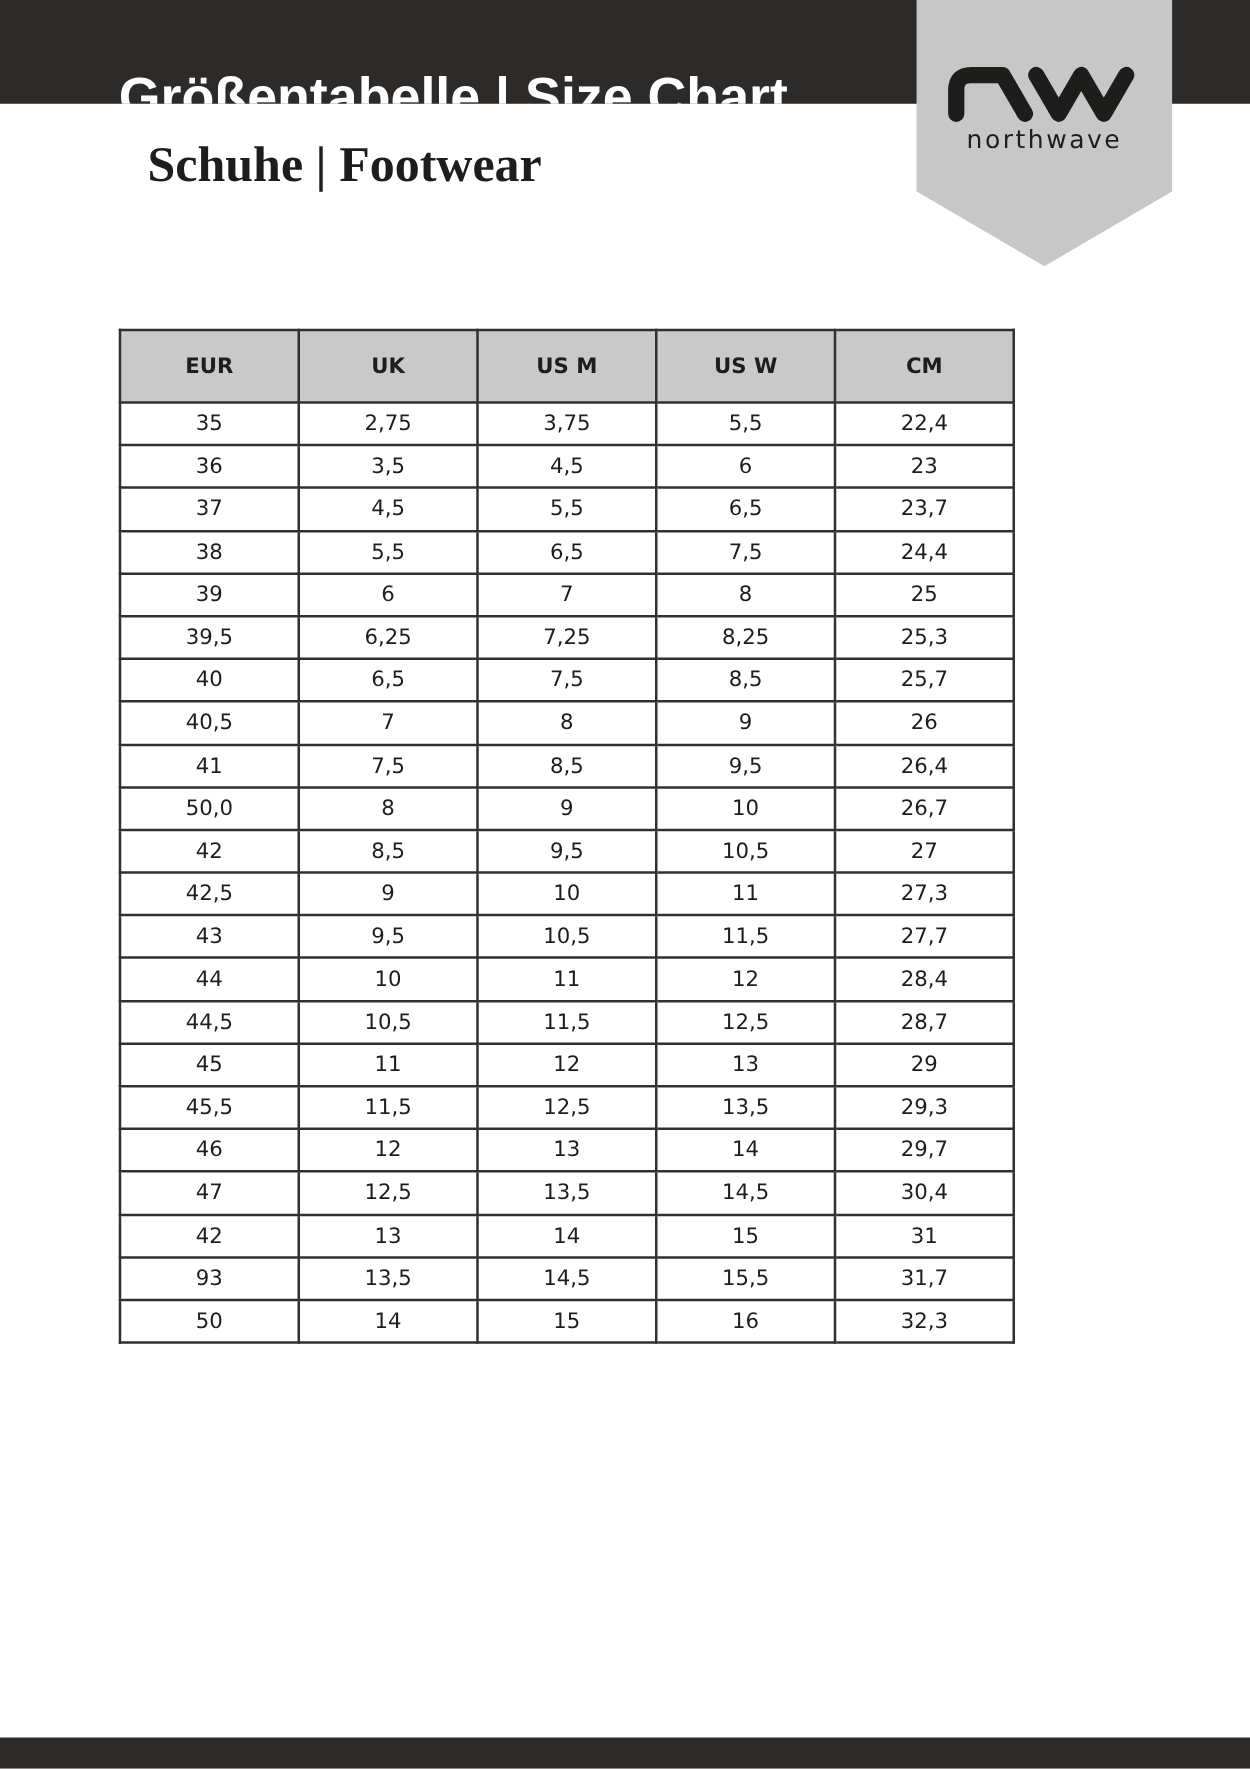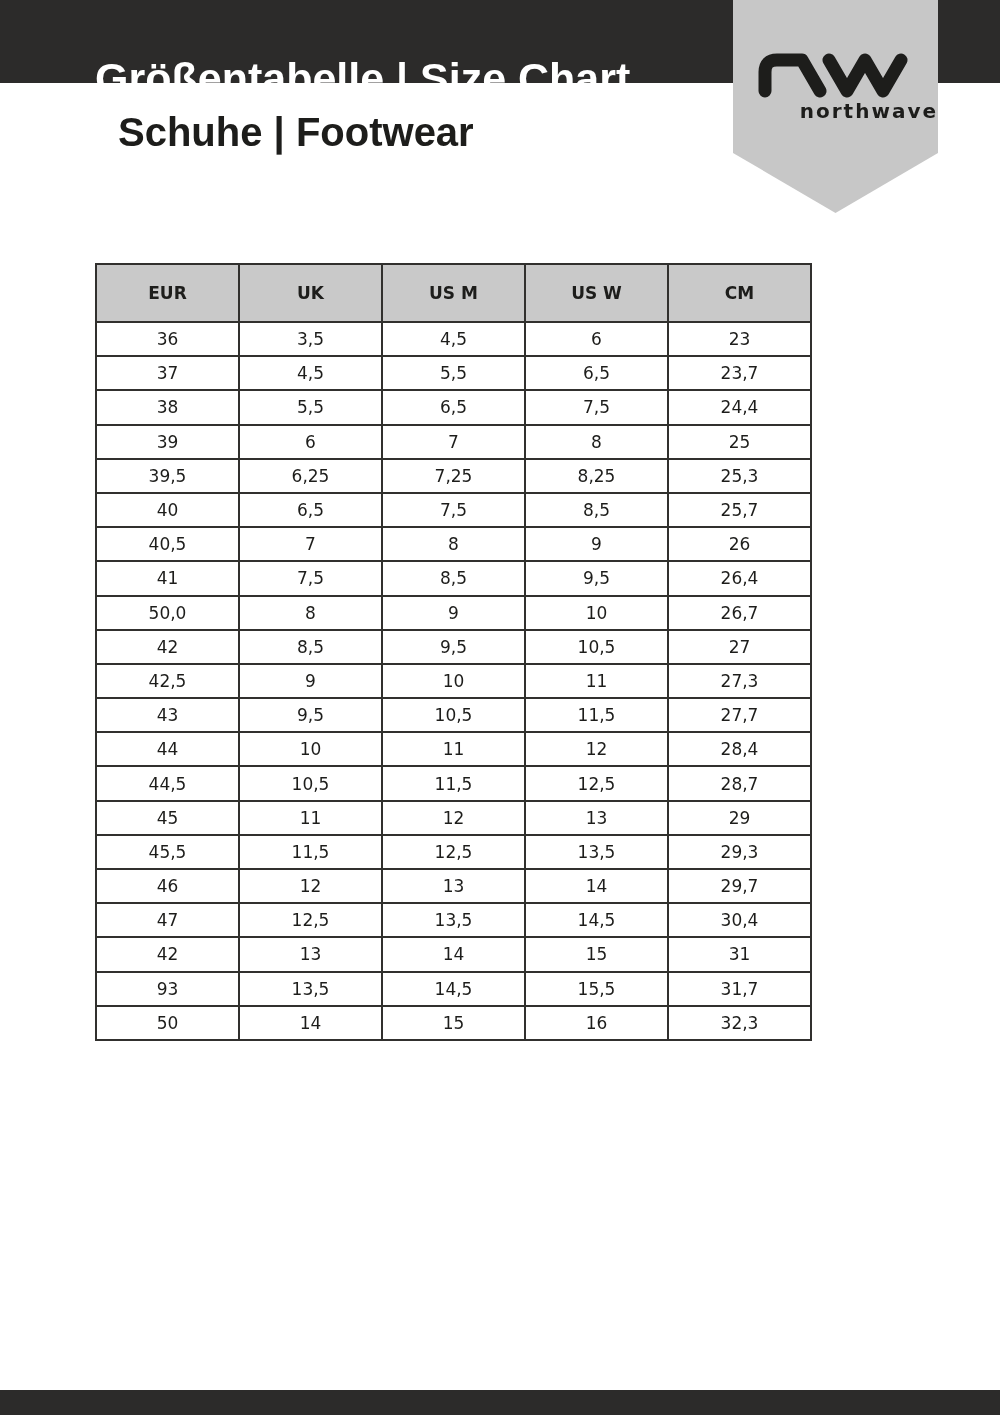--- a/index.html
+++ b/index.html
@@ -31,21 +31,21 @@
   }
   .title{
     position:absolute;left:95px;top:57px;margin:0;
     font-family:"Liberation Sans", sans-serif;
     font-weight:700;font-size:43px;line-height:1;
     letter-spacing:0px;white-space:nowrap;
     color:var(--title-color);
   }
   .subtitle{
     position:absolute;left:118px;top:112px;margin:0;
-    font-family:Liberation Sans, sans-serif;
+    font-family:Liberation Serif, serif;
     font-weight:700;font-size:40px;line-height:1;
     white-space:nowrap;
     color:var(--ink);
     z-index:1;
   }
 
   
   .pennant{
     position:absolute;left:733px;top:0;
     width:205px;height:213px;
@@ -59,22 +59,22 @@
   }
   .mono-stroke{
     fill:none;
     stroke:var(--ink);
     stroke-width:13;
     stroke-linecap:round;
     stroke-linejoin:round;
   }
   .wordmark{
     position:absolute;left:0;top:101px;width:100%;
-    text-align:right;
-    font-weight:700;font-size:20px;line-height:1;
+    text-align:center;
+    font-weight:400;font-size:20px;line-height:1;
     letter-spacing:2px;
     color:var(--ink);
   }
 
   
   .size-table{
     position:absolute;left:95px;top:263px;
     width:717px;
     border-collapse:collapse;
     table-layout:fixed;
@@ -131,20 +131,27 @@
       <tr>
           <th>EUR</th>
           <th>UK</th>
           <th>US M</th>
           <th>US W</th>
           <th>CM</th>
         </tr>
     </thead>
     <tbody>
         <tr>
+          <td>35</td>
+          <td>2,75</td>
+          <td>3,75</td>
+          <td>5,5</td>
+          <td>22,4</td>
+        </tr>
+        <tr>
           <td>36</td>
           <td>3,5</td>
           <td>4,5</td>
           <td>6</td>
           <td>23</td>
         </tr>
         <tr>
           <td>37</td>
           <td>4,5</td>
           <td>5,5</td>

